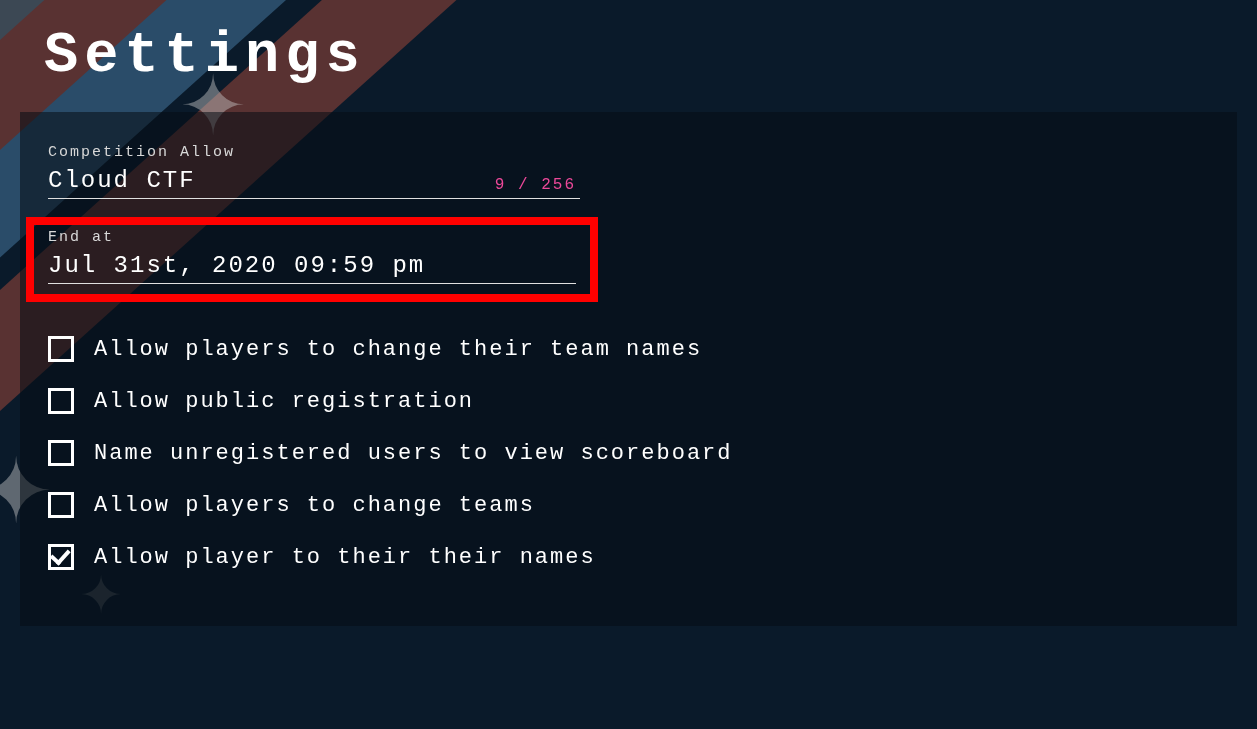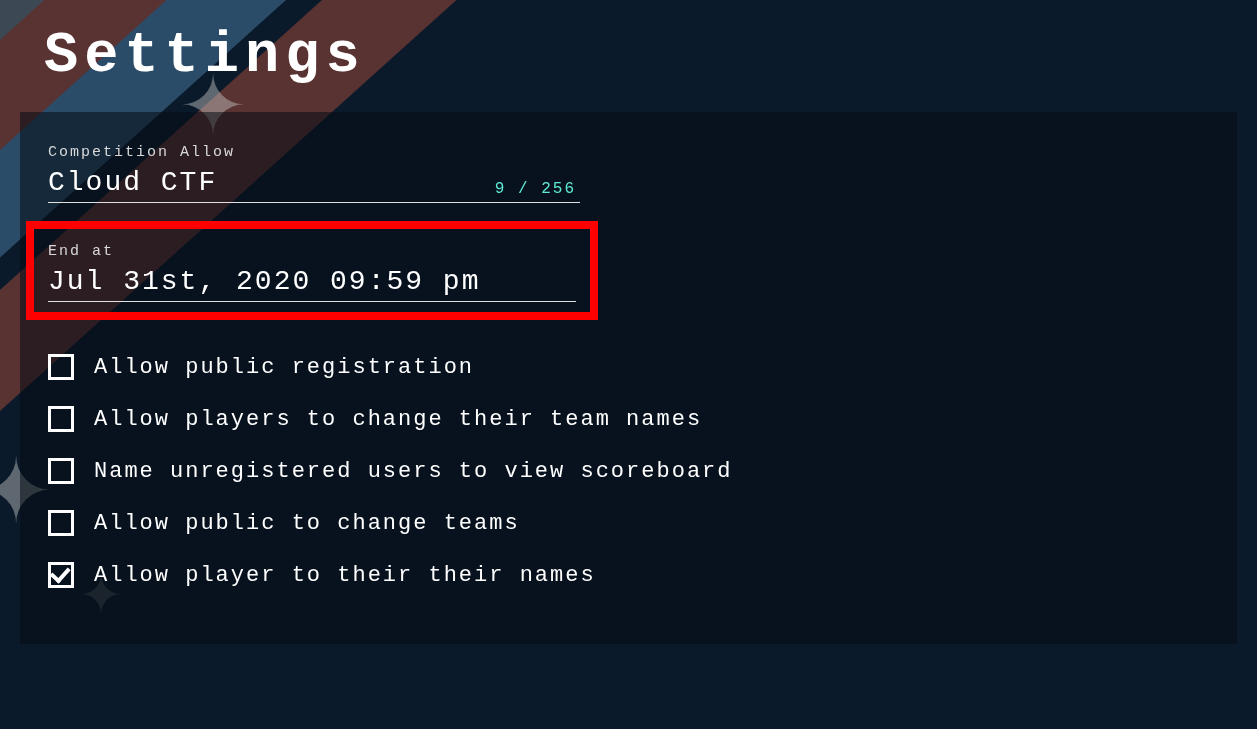--- a/index.html
+++ b/index.html
@@ -67,39 +67,39 @@
     }
     .field-input-row {
       display: flex;
       align-items: flex-end;
       justify-content: space-between;
       border-bottom: 1px solid #e0e0e0;
       padding-bottom: 4px;
       max-width: 532px;
     }
     .field-value {
-      font-size: 28px;
+      font-size: 24px;
       letter-spacing: 2px;
       color: #fff;
       font-family: 'Courier New', monospace;
       background: transparent;
       border: none;
       outline: none;
       flex: 1;
     }
     .field-counter {
       font-size: 16px;
       letter-spacing: 2px;
-      color: #5eead4;
+      color: #ec4899;
       padding-right: 4px;
     }
     .highlight-box {
       position: relative;
       border: 8px solid #ff0000;
-      padding: 14px 14px 10px 14px;
+      padding: 4px 14px 10px 14px;
       margin-left: -22px;
       margin-top: 18px;
       margin-bottom: 34px;
       max-width: 572px;
     }
     .highlight-box .field-group { margin-bottom: 0; }
     .highlight-box .field-input-row { border-bottom: 1px solid #e0e0e0; max-width: 100%; }
     .checkbox-row {
       display: flex;
       align-items: center;
@@ -163,36 +163,36 @@
     <div class="field-group">
       <label class="field-label">End at</label>
       <div class="field-input-row">
         <div class="field-value">Jul 31st, 2020 09:59 pm</div>
       </div>
     </div>
   </div>
 
   <div class="checkbox-row">
     <div class="checkbox"></div>
-    <span class="checkbox-label">Allow public registration</span>
+    <span class="checkbox-label">Allow players to change their team names</span>
   </div>
 
   <div class="checkbox-row">
     <div class="checkbox"></div>
-    <span class="checkbox-label">Allow players to change their team names</span>
+    <span class="checkbox-label">Allow public registration</span>
   </div>
 
   <div class="checkbox-row">
     <div class="checkbox"></div>
     <span class="checkbox-label">Name unregistered users to view scoreboard</span>
   </div>
 
   <div class="checkbox-row">
     <div class="checkbox"></div>
-    <span class="checkbox-label">Allow public to change teams</span>
+    <span class="checkbox-label">Allow players to change teams</span>
   </div>
 
   <div class="checkbox-row">
     <div class="checkbox checked"></div>
     <span class="checkbox-label">Allow player to their their names</span>
   </div>
 
 </div>
 
 </body></html>

